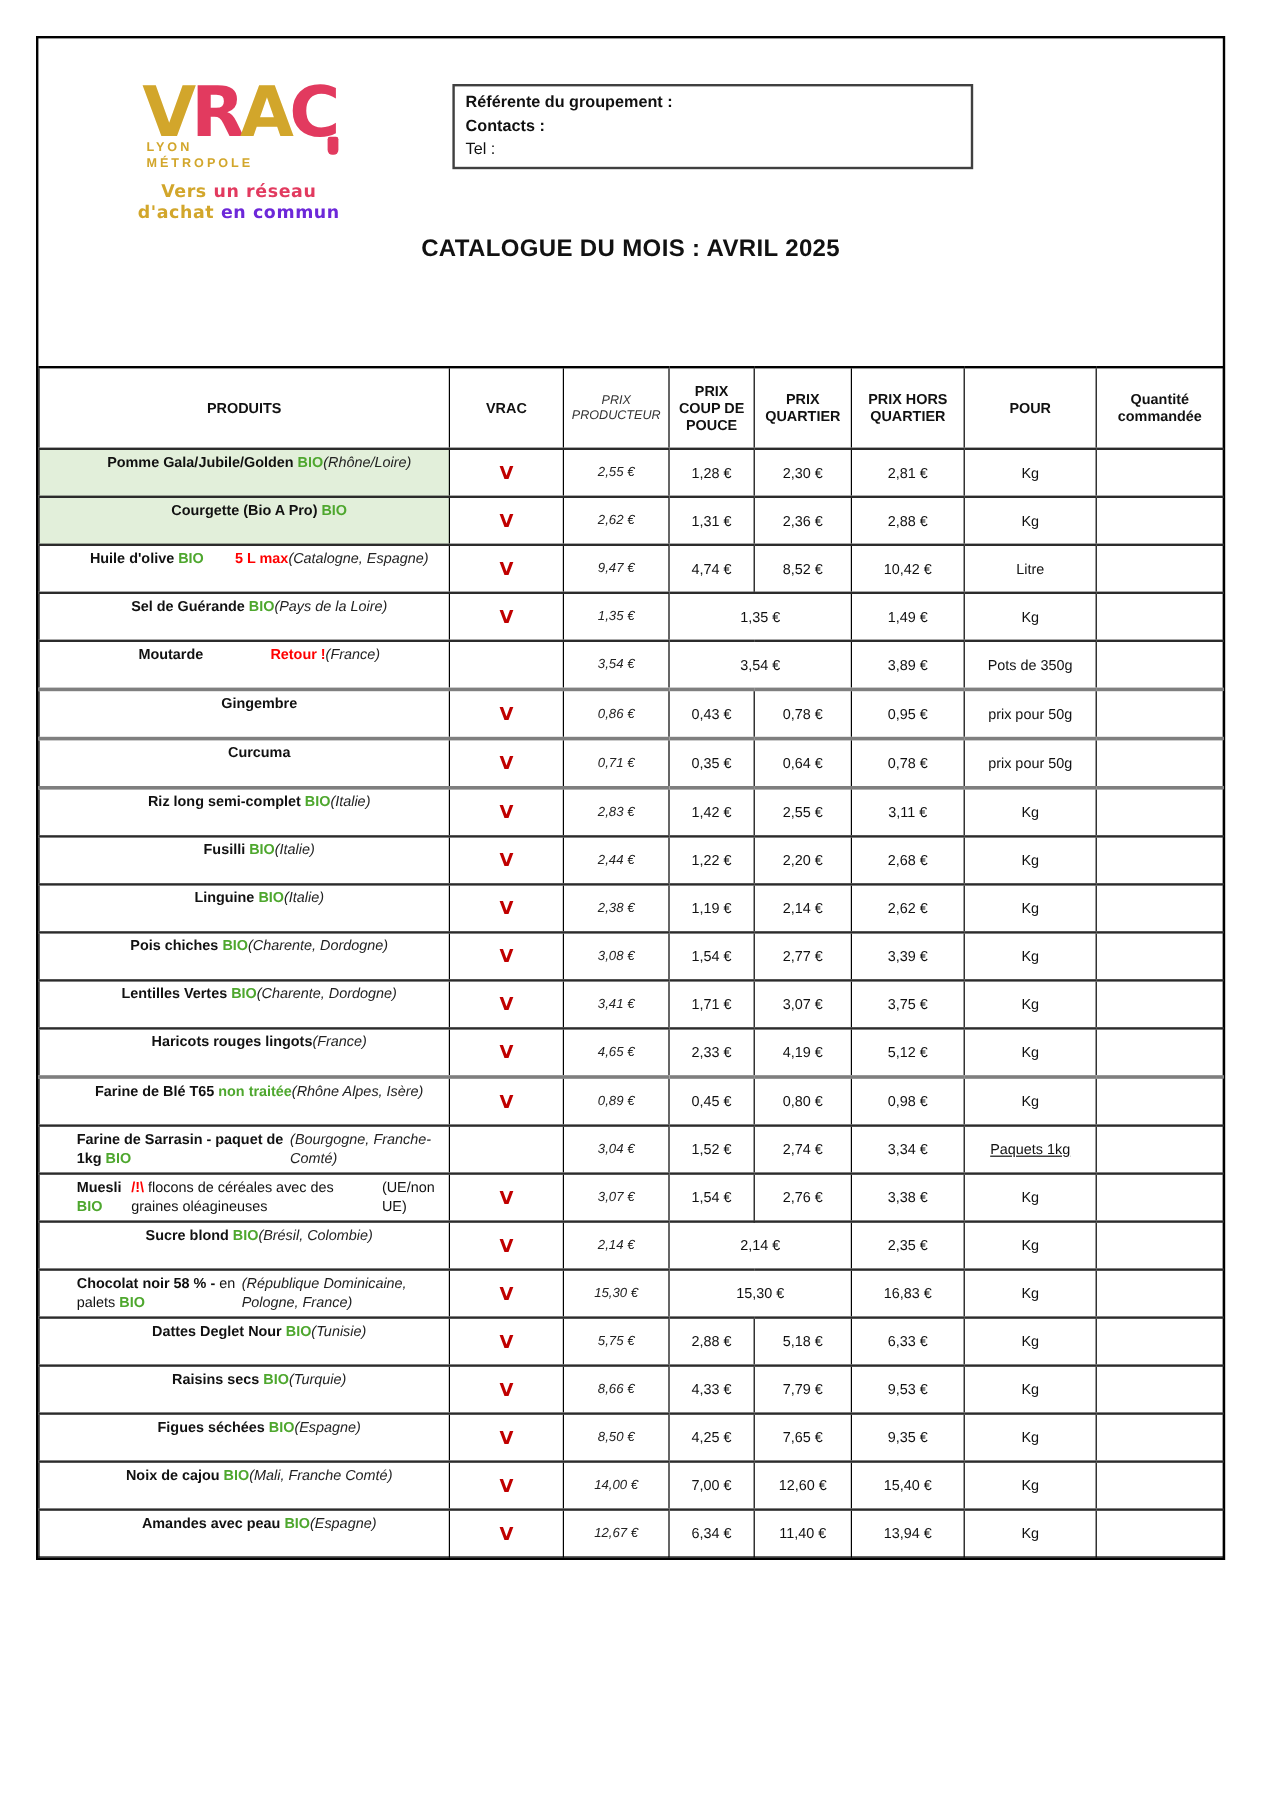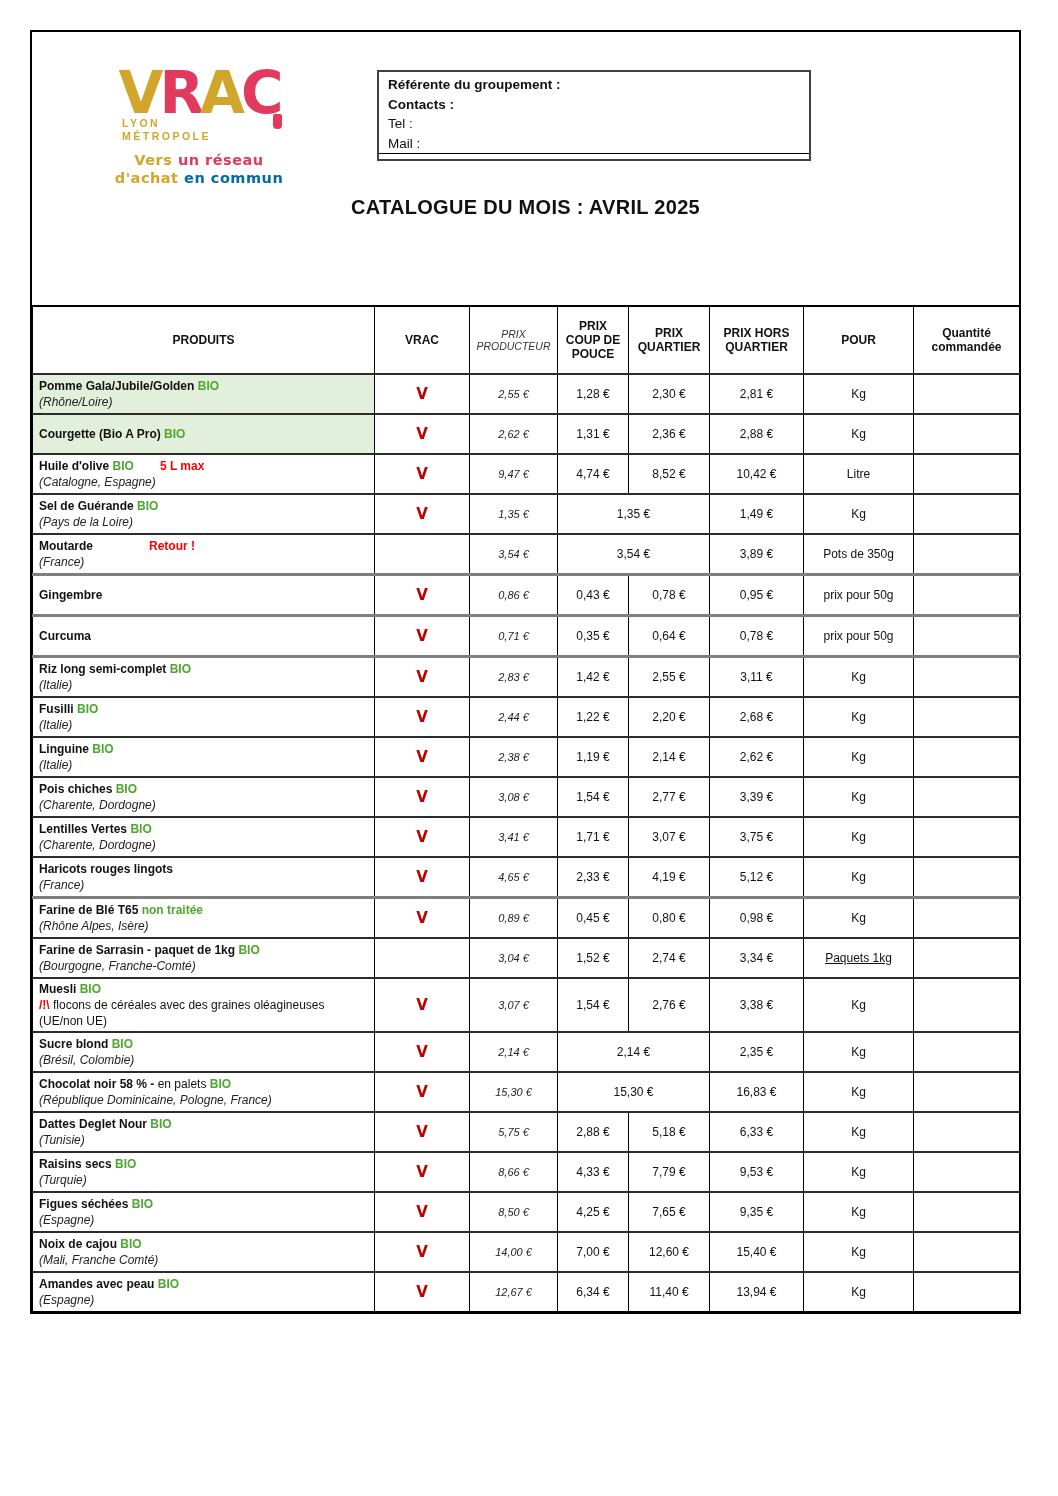--- a/index.html
+++ b/index.html
@@ -34,21 +34,21 @@
   col.c4{width:81px}col.c5{width:94px}col.c6{width:110px}col.c7{width:106px}
   th{border:1px solid #000;border-top:2px solid #000;border-bottom:1.5px solid #000;
      height:62px;font-size:12px;font-weight:bold;text-align:center;vertical-align:middle;
      padding:2px 3px;}
   th.th-italic{font-style:italic;font-weight:normal;font-size:10.5px;color:#333;}
   td{border:1px solid #000;border-top:2px solid #2b2b2b;padding:2px 4px;
      font-size:12px;text-align:center;vertical-align:middle;}
   tr.sep-thick td{border-top:3px solid #7f7f7f;}
   tr.hl .product-cell{background:var(--row-highlight);}
   .product-cell{text-align:left;padding:2px 6px;}
-  .p-inner{display:flex;flex-direction:column;justify-content:center;min-height:34px;}
+  .p-inner{display:flex;flex-direction:row;justify-content:center;min-height:34px;margin-left:25px;}
   .p-line{line-height:16px;min-height:15px;}
   .p-line span.b{font-weight:bold;}
   .p-line span.bio{color:var(--bio-green);font-weight:bold;}
   .p-line span.it{font-style:italic;color:#222;}
   .p-line span.red{color:var(--alert-red);font-weight:bold;}
   .p-line span.warn{color:var(--alert-red);font-weight:bold;}
   .p-line span.spaced{margin-left:26px;}
   .p-line span.spaced2{margin-left:56px;}
   .vrac-cell{color:var(--vrac-red);font-weight:bold;font-size:15px;
              font-family:"DejaVu Sans",sans-serif;}
@@ -62,29 +62,28 @@
   <div class="header-area">
 
     <div class="logo">
       <div class="logo-word" id="logo-word"><span style="color: rgb(210, 166, 43);">V</span><span style="color: rgb(226, 58, 95);">R</span><span style="color: rgb(210, 166, 43);">A</span><span style="color: rgb(226, 58, 95);">C</span><span class="cedilla"></span></div>
       <div class="logo-sub">
         <div>LYON</div>
         <div>MÉTROPOLE</div>
       </div>
       <div class="tagline">
         <div id="tag0"><span style="color: rgb(210, 166, 43);">Vers </span><span style="color: rgb(226, 58, 95);">un réseau</span></div>
-        <div id="tag1"><span style="color: rgb(210, 166, 43);">d'achat </span><span style="color: #0369a1;">en commun</span></div>
+        <div id="tag1"><span style="color: rgb(210, 166, 43);">d'achat </span><span style="color: #6d28d9;">en commun</span></div>
       </div>
     </div>
 
     <div class="contact-box">
       <div class="cb-line bold">Référente du groupement :</div>
       <div class="cb-line bold">Contacts :</div>
       <div class="cb-line">Tel :</div>
-      <div class="cb-line mail">Mail :</div>
     </div>
 
     <div class="title">CATALOGUE DU MOIS : AVRIL 2025</div>
   </div>
 
   <table>
     <colgroup>
       <col class="c0">
         <col class="c1">
         <col class="c2">

